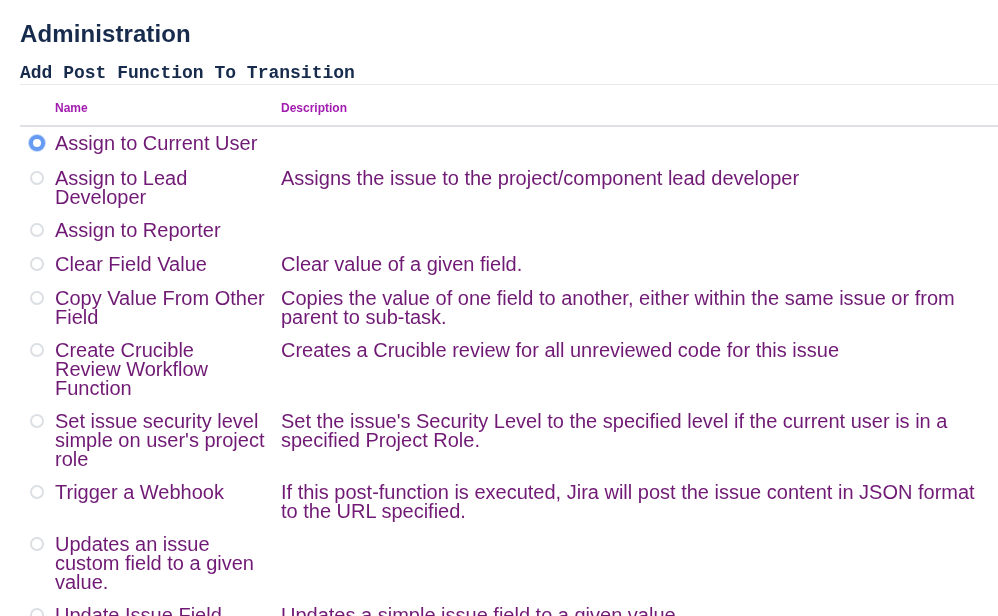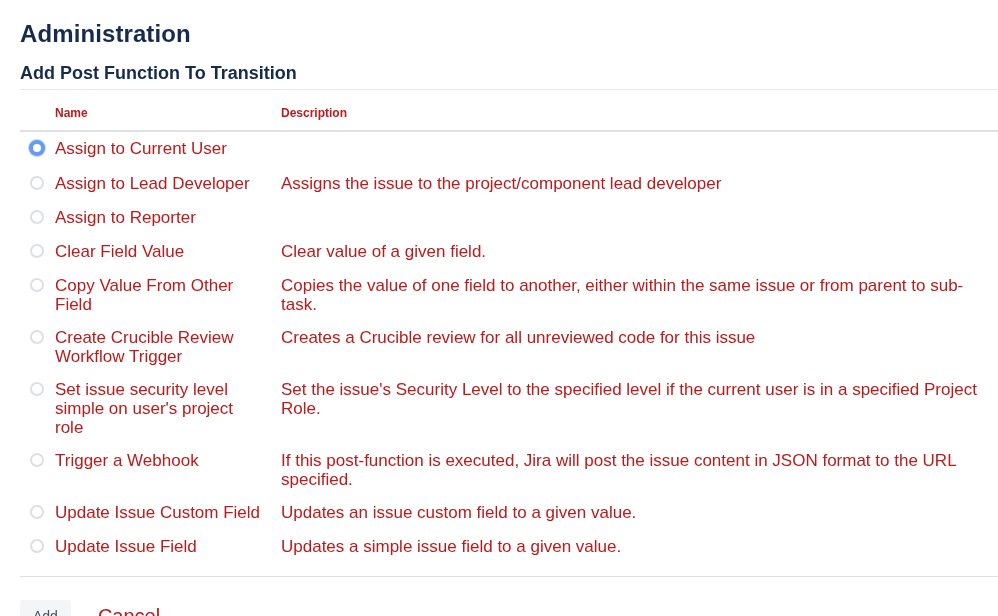--- a/index.html
+++ b/index.html
@@ -20,36 +20,36 @@
     font-weight: 700;
     color: #172B4D;
     letter-spacing: 0.1px;
   }
   .section-title {
     margin-top: 14px;
     font-size: 18px;
     line-height: 22px;
     font-weight: 700;
     color: #172B4D;
-    padding-bottom: 5px;
     border-bottom: 1px solid #E7E9ED;
     width: 978px;
+    font-family: Liberation Mono, monospace;
   }
   .table { width: 978px; }
   .thead {
     display: grid;
     grid-template-columns: 35px 226px 1fr;
     padding: 15px 0 9px 0;
     border-bottom: 2px solid #DFE1E6;
   }
   .thead .col-label {
     font-size: 12px;
     line-height: 16px;
     font-weight: 700;
-    color: #b91c1c;
+    color: #a21caf;
   }
   .trow {
     display: grid;
     grid-template-columns: 35px 226px 1fr;
     padding: 7px 0;
     align-items: start;
   }
   .radio-cell { padding-left: 10px; padding-top: 2px; }
   .radio {
     display: inline-block;
@@ -58,23 +58,23 @@
     border: 2px solid #DCDFE4;
     background: #ffffff;
   }
   .radio.selected {
     width: 16px; height: 16px;
     margin-left: -1px; margin-top: -1px;
     border: 4px solid #659BF2;
     box-shadow: 0 0 0 1px rgba(120, 165, 245, 0.45);
   }
   .name-cell, .desc-cell {
-    font-size: 17px;
+    font-size: 20px;
     line-height: 19px;
-    color: #b91c1c;
+    color: #701a75;
     padding-right: 16px;
   }
   .footer {
     width: 978px;
     margin-top: 12px;
     border-top: 1px solid #DFE1E6;
     border-bottom: 1px solid #DFE1E6;
     padding: 23px 0;
     display: flex;
     align-items: center;
@@ -149,21 +149,21 @@
       <span class="radio"></span>
     </div>
     <div class="name-cell">Copy Value From Other Field</div>
     <div class="desc-cell">Copies the value of one field to another, either within the same issue or from parent to sub-task.</div>
   </div>
 
   <div class="trow">
     <div class="radio-cell">
       <span class="radio"></span>
     </div>
-    <div class="name-cell">Create Crucible Review Workflow Trigger</div>
+    <div class="name-cell">Create Crucible Review Workflow Function</div>
     <div class="desc-cell">Creates a Crucible review for all unreviewed code for this issue</div>
   </div>
 
   <div class="trow">
     <div class="radio-cell">
       <span class="radio"></span>
     </div>
     <div class="name-cell">Set issue security level simple on user's project role</div>
     <div class="desc-cell">Set the issue's Security Level to the specified level if the current user is in a specified Project Role.</div>
   </div>
@@ -173,21 +173,20 @@
       <span class="radio"></span>
     </div>
     <div class="name-cell">Trigger a Webhook</div>
     <div class="desc-cell">If this post-function is executed, Jira will post the issue content in JSON format to the URL specified.</div>
   </div>
 
   <div class="trow">
     <div class="radio-cell">
       <span class="radio"></span>
     </div>
-    <div class="name-cell">Update Issue Custom Field</div>
     <div class="desc-cell">Updates an issue custom field to a given value.</div>
   </div>
 
   <div class="trow">
     <div class="radio-cell">
       <span class="radio"></span>
     </div>
     <div class="name-cell">Update Issue Field</div>
     <div class="desc-cell">Updates a simple issue field to a given value.</div>
   </div>

